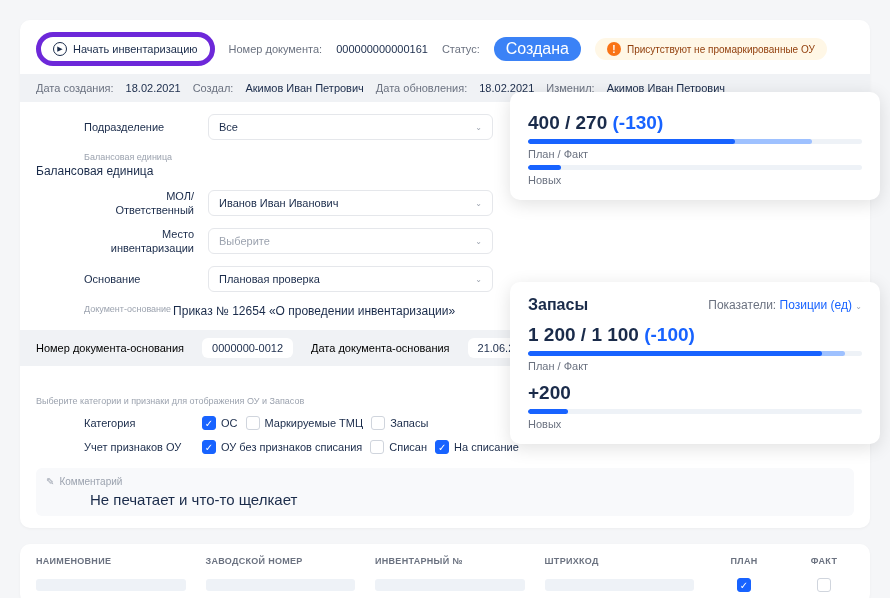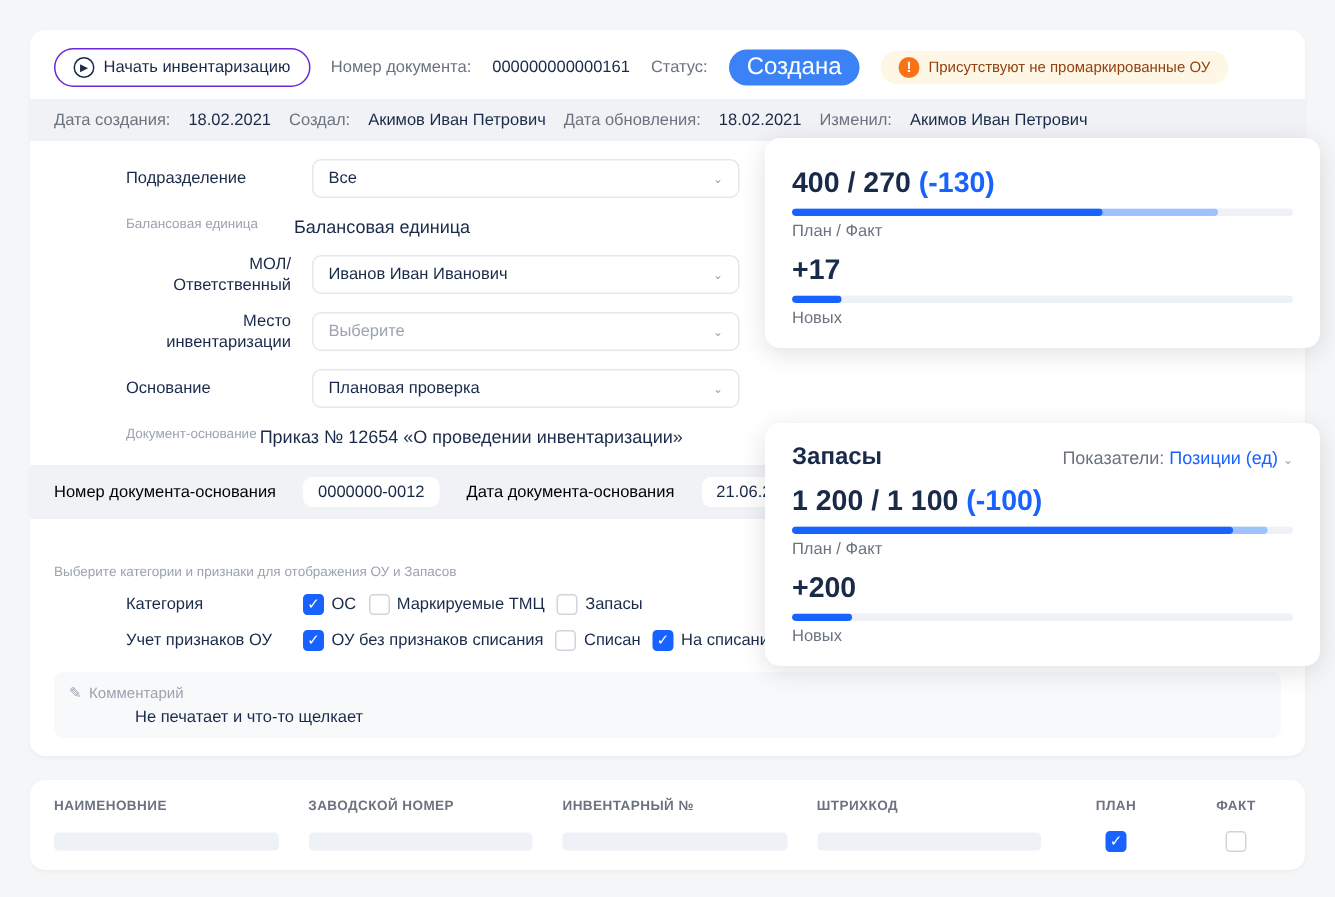--- a/index.html
+++ b/index.html
@@ -1,19 +1,19 @@
 <!DOCTYPE html>
 <html><head>
 <meta charset="utf-8">
 <style>
 * { margin: 0; padding: 0; box-sizing: border-box; font-family: -apple-system, BlinkMacSystemFont, "Segoe UI", Arial, sans-serif; }
 body { background: #f5f6f8; padding: 20px; width: 890px; }
 .main-card { background: #fff; border-radius: 10px; padding: 12px 16px; box-shadow: 0 1px 3px rgba(0,0,0,0.04); position: relative; }
 .top-row { display: flex; align-items: center; gap: 14px; margin-bottom: 8px; }
-.start-btn { display: inline-flex; align-items: center; gap: 6px; border: 1px solid #6d28d9; background: #fff; border-radius: 18px; padding: 5px 12px; font-size: 11px; color: #1a2b4a; cursor: pointer; }
+.start-btn { display: inline-flex; align-items: center; gap: 6px; border: 5px solid #6d28d9; background: #fff; border-radius: 18px; padding: 5px 12px; font-size: 11px; color: #1a2b4a; cursor: pointer; }
 .start-btn .play { width: 14px; height: 14px; border: 1px solid #1a2b4a; border-radius: 50%; display: inline-flex; align-items: center; justify-content: center; font-size: 7px; }
 .label-text { font-size: 11px; color: #6b7280; }
 .value-text { font-size: 11px; color: #1a2b4a; font-weight: 500; }
 .status-badge { background: #3b82f6; color: #fff; padding: 3px 12px; border-radius: 12px; font-size: 16px; font-weight: 400; }
 .warn-badge { display: inline-flex; align-items: center; gap: 6px; background: #fff7e6; color: #92400e; padding: 4px 12px; border-radius: 12px; font-size: 10px; }
 .warn-badge .excl { width: 14px; height: 14px; background: #f97316; border-radius: 50%; color: #fff; display: inline-flex; align-items: center; justify-content: center; font-size: 10px; font-weight: bold; }
 .meta-row { display: flex; align-items: center; gap: 12px; background: #f0f2f5; margin: 0 -16px; padding: 8px 16px; font-size: 11px; }
 .form-row { display: flex; align-items: center; margin-top: 12px; gap: 14px; }
 .form-label { width: 110px; font-size: 11px; color: #1a2b4a; flex-shrink: 0; margin-left: 48px; }
 .form-label.small { font-size: 9px; color: #9ca3af; }
@@ -25,21 +25,21 @@
 .divider-row { display: flex; align-items: center; gap: 18px; background: #f0f2f5; margin: 12px -16px 0; padding: 8px 16px; font-size: 11px; }
 .input-pill { background: #fff; border-radius: 6px; padding: 4px 10px; font-size: 11px; color: #1a2b4a; }
 .section-title { font-size: 12px; color: #14532d; font-weight: 500; margin-top: 14px; text-align: right; }
 .section-sub { font-size: 9px; color: #9ca3af; margin-top: 2px; }
 .check-row { display: flex; align-items: center; gap: 8px; margin-top: 10px; }
 .check { display: inline-flex; align-items: center; gap: 5px; font-size: 11px; color: #1a2b4a; }
 .checkbox { width: 14px; height: 14px; border: 1px solid #d0d5dd; border-radius: 3px; display: inline-flex; align-items: center; justify-content: center; background: #fff; cursor: pointer; font-size: 10px; }
 .checkbox.checked { background: #1863ff; border-color: #1863ff; color: #fff; }
 .comment-box { background: #f8f9fb; border-radius: 6px; padding: 8px 10px; margin-top: 14px; }
 .comment-title { font-size: 10px; color: #9ca3af; display: flex; align-items: center; gap: 5px; }
-.comment-body { font-size: 11px; color: #1a2b4a; margin-top: 4px; padding-left: 44px; }
+.comment-body { font-size: 15px; color: #1a2b4a; margin-top: 4px; padding-left: 44px; }
 
 .side-card { position: absolute; right: -10px; background: #fff; border-radius: 10px; box-shadow: 0 4px 18px rgba(0,0,0,0.12); padding: 14px 18px; width: 370px; }
 .side-card.c1 { top: 72px; }
 .side-card.c2 { top: 262px; }
 .side-head { display: flex; justify-content: space-between; align-items: center; margin-bottom: 10px; }
 .side-title { font-size: 16px; font-weight: 600; color: #1a2b4a; }
 .side-metric-label { font-size: 12px; color: #6b7280; }
 .side-metric-link { color: #1863ff; font-weight: 500; cursor: pointer; }
 .stat-line { font-size: 19px; font-weight: 600; color: #1a2b4a; margin-top: 6px; }
 .stat-line .neg { color: #1863ff; }
@@ -95,21 +95,21 @@
     <span class="icon-btn">
       <svg width="16" height="16" viewBox="0 0 16 16" fill="none" stroke="#1863ff" stroke-width="1.2">
           <rect x="2" y="2" width="5" height="5" rx="1"></rect>
           <rect x="9" y="2" width="5" height="5" rx="1"></rect>
           <rect x="2" y="9" width="5" height="5" rx="1"></rect>
           <circle cx="11.5" cy="11.5" r="2.5"></circle>
         </svg>
     </span>
   </div>
 
-  <div class="form-row" style="align-items:flex-start;gap:2px">
+  <div class="form-row" style="flex-direction:column;align-items:flex-start;gap:2px">
     <div class="form-label small">Балансовая единица</div>
     <div style="font-size:12px;color:#1a2b4a">Балансовая единица</div>
   </div>
 
   <div class="form-row">
     <div class="form-label stacked-label">
       <span>МОЛ/</span>
       <span>Ответственный</span>
     </div>
     <div class="select">
@@ -194,21 +194,20 @@
 
   <div class="side-card c1">
     <div class="stat-line">
       <span>400</span> / <span>270</span> <span class="neg">(-130)</span>
     </div>
     <div class="bar">
       <div class="bar-fill light" style="width:85%"></div>
       <div class="bar-fill" style="width:62%"></div>
     </div>
     <div class="stat-sub">План / Факт</div>
-    <div class="stat-line" style="margin-top:10px">+17</div>
     <div class="bar">
         <div class="bar-fill" style="width:10%"></div>
       </div>
     <div class="stat-sub">Новых</div>
   </div>
 
   <div class="side-card c2">
     <div class="side-head">
       <div class="side-title">Запасы</div>
       <div class="side-metric-label">

